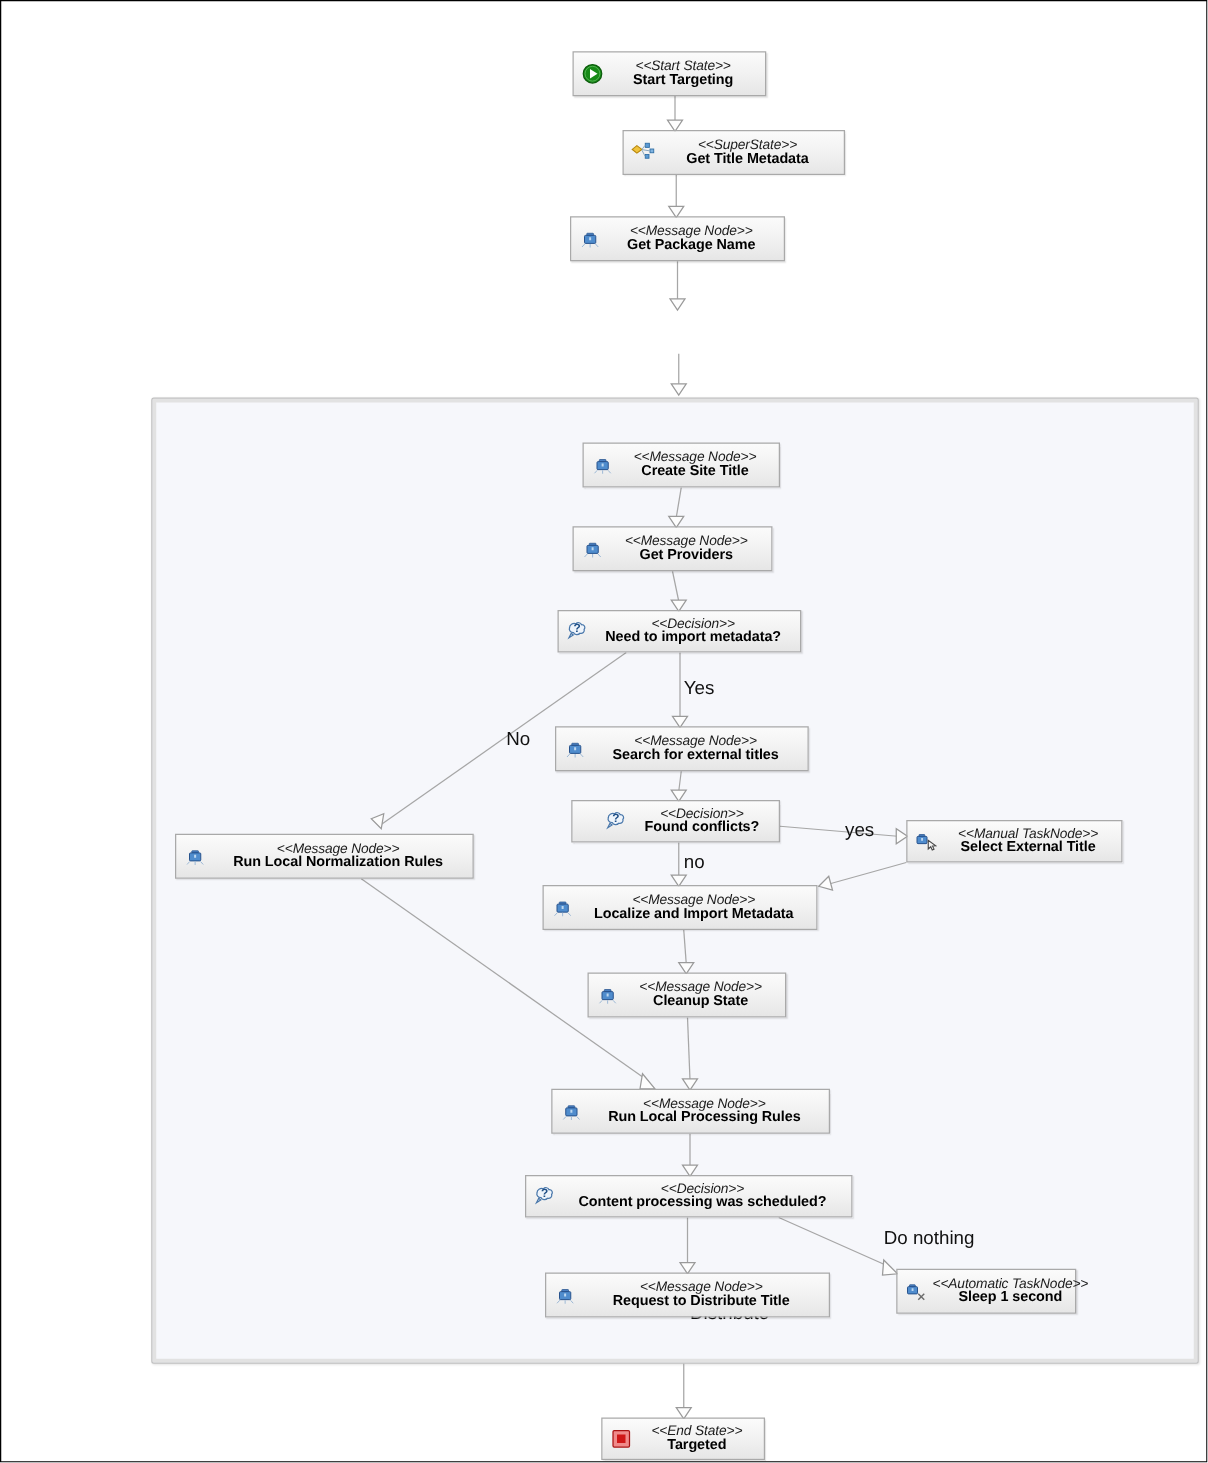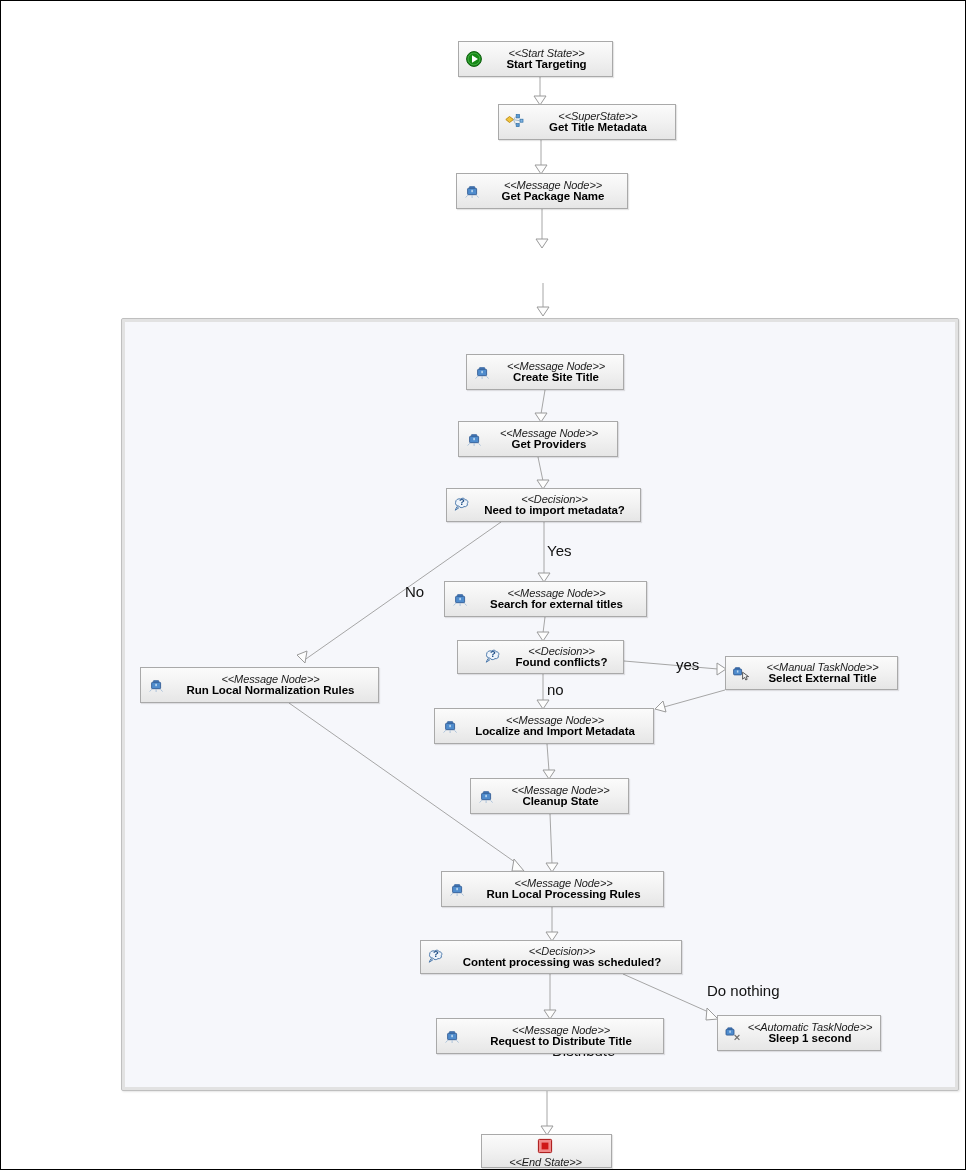--- a/index.html
+++ b/index.html
@@ -421,39 +421,39 @@
         <rect x="10.3" y="9.8" width="1.6" height="2.4" fill="#bcd7f0"></rect>
         <path d="M6.8 15.2 L4.6 17.6 M11.1 15.2 L11.1 18.0 M15.4 15.2 L17.6 17.6" stroke="#9db9d6" stroke-width="0.8" fill="none"></path>
       </svg>
     </span>
     <span class="ntext">
       <span class="stereotype">&lt;&lt;Message Node&gt;&gt;</span>
       <span class="nname">Request to Distribute Title</span>
     </span>
   </div>
 
-  <div class="node clip-label" style="left:716px; top:1014px; width:164px; height:36px;">
+  <div class="node clip-label" style="left:716px; top:1014px; width:144px; height:36px;">
     <span class="nicon">
       <svg class="ic" viewBox="0 0 22 22" xmlns="http://www.w3.org/2000/svg">
         <rect x="5.6" y="5.8" width="4.6" height="1.5" rx="0.4" fill="#4a7fc1" stroke="#29558f" stroke-width="0.6"></rect>
         <rect x="4.0" y="7.3" width="8.0" height="5.8" rx="0.8" fill="#4f8ccd" stroke="#27528c" stroke-width="0.8"></rect>
         <rect x="7.3" y="8.6" width="1.5" height="2.2" fill="#bcd7f0"></rect>
         <g stroke="#6b6b6b" stroke-width="1.1">
           <line x1="12.6" y1="13.0" x2="17.4" y2="17.8"></line>
           <line x1="17.4" y1="13.0" x2="12.6" y2="17.8"></line>
         </g>
       </svg>
     </span>
     <span class="ntext">
       <span class="stereotype">&lt;&lt;Automatic TaskNode&gt;&gt;</span>
       <span class="nname">Sleep 1 second</span>
     </span>
   </div>
 
-  <div class="node" style="left:480px; top:1133px; width:131px; height:34px;flex-direction:column;">
+  <div class="node" style="left:480px; top:1133px; width:131px; height:34px;">
     <span class="nicon">
       <svg class="ic" viewBox="0 0 22 22" xmlns="http://www.w3.org/2000/svg">
         <rect x="4.4" y="4.4" width="13.2" height="13.2" rx="1" fill="#f08a8a" stroke="#a81212" stroke-width="1"></rect>
         <rect x="7.6" y="7.6" width="6.8" height="6.8" fill="#cf1717"></rect>
       </svg>
     </span>
     <span class="ntext">
       <span class="stereotype">&lt;&lt;End State&gt;&gt;</span>
       <span class="nname">Targeted</span>
     </span>

